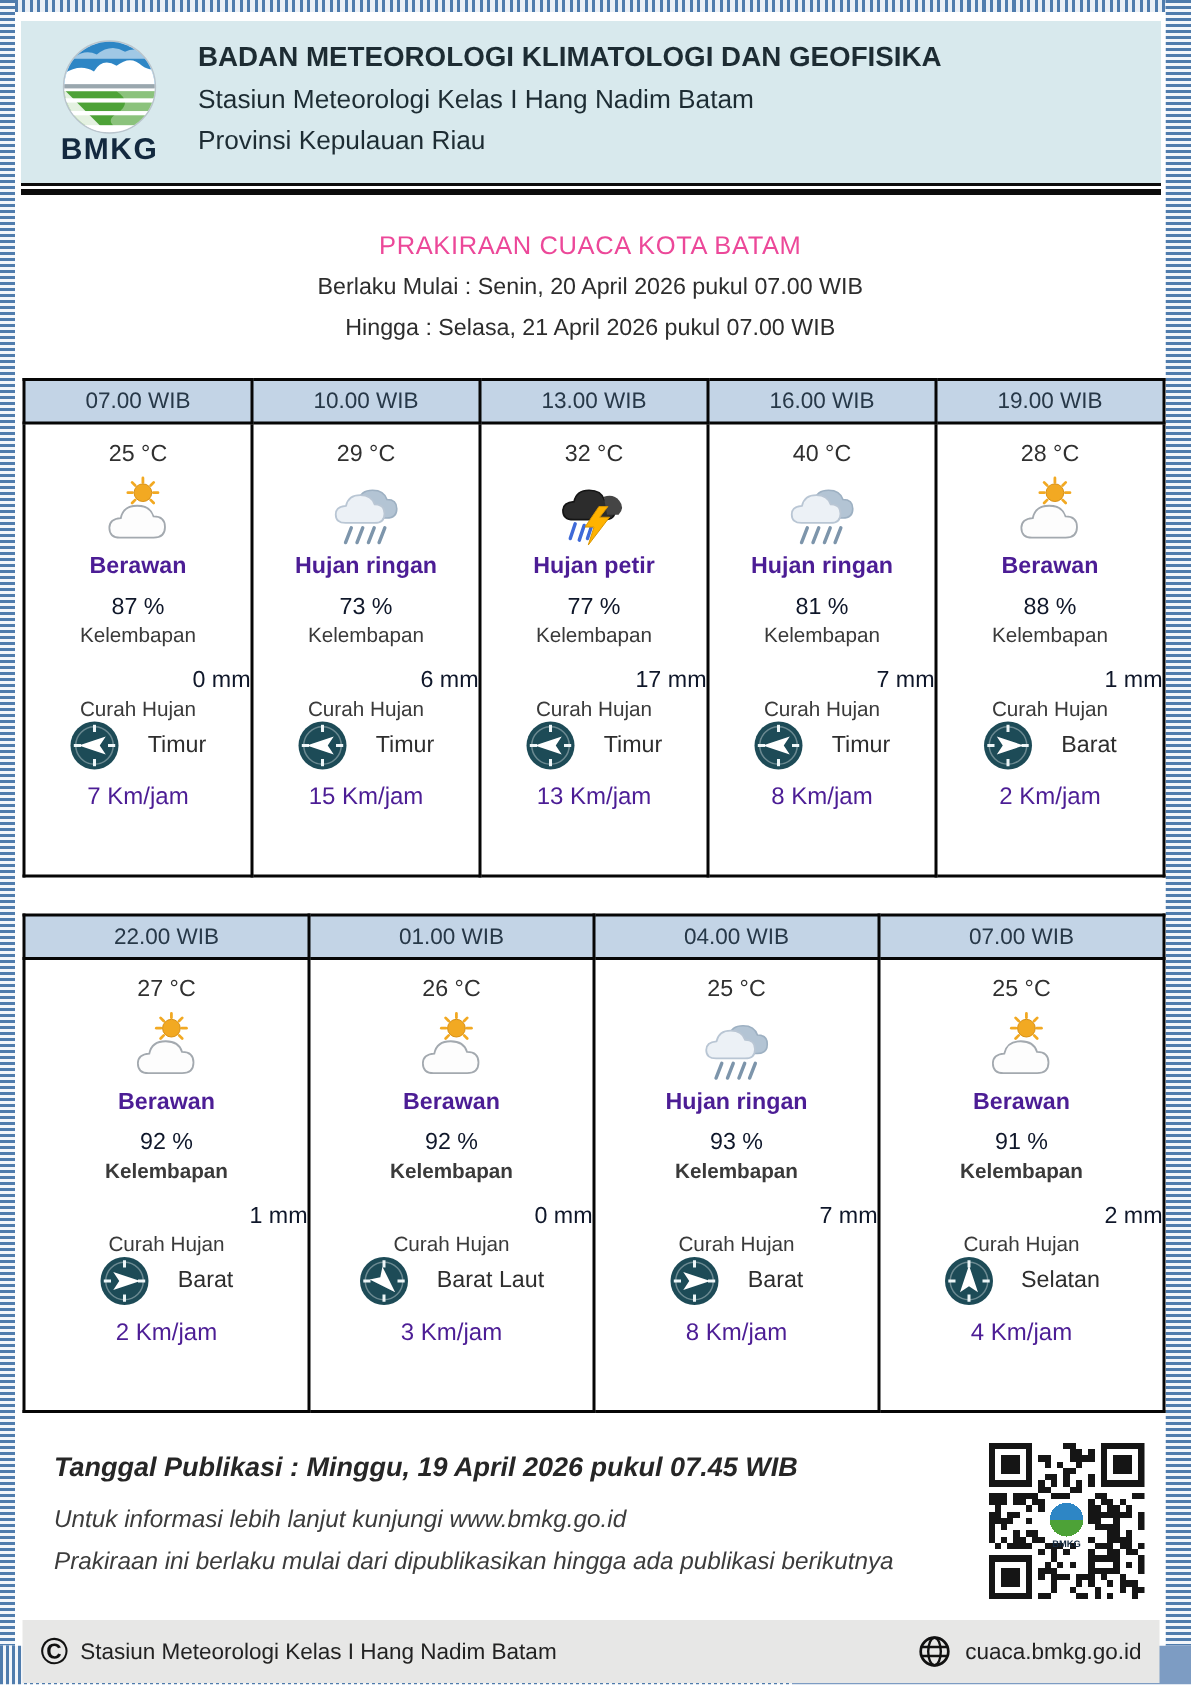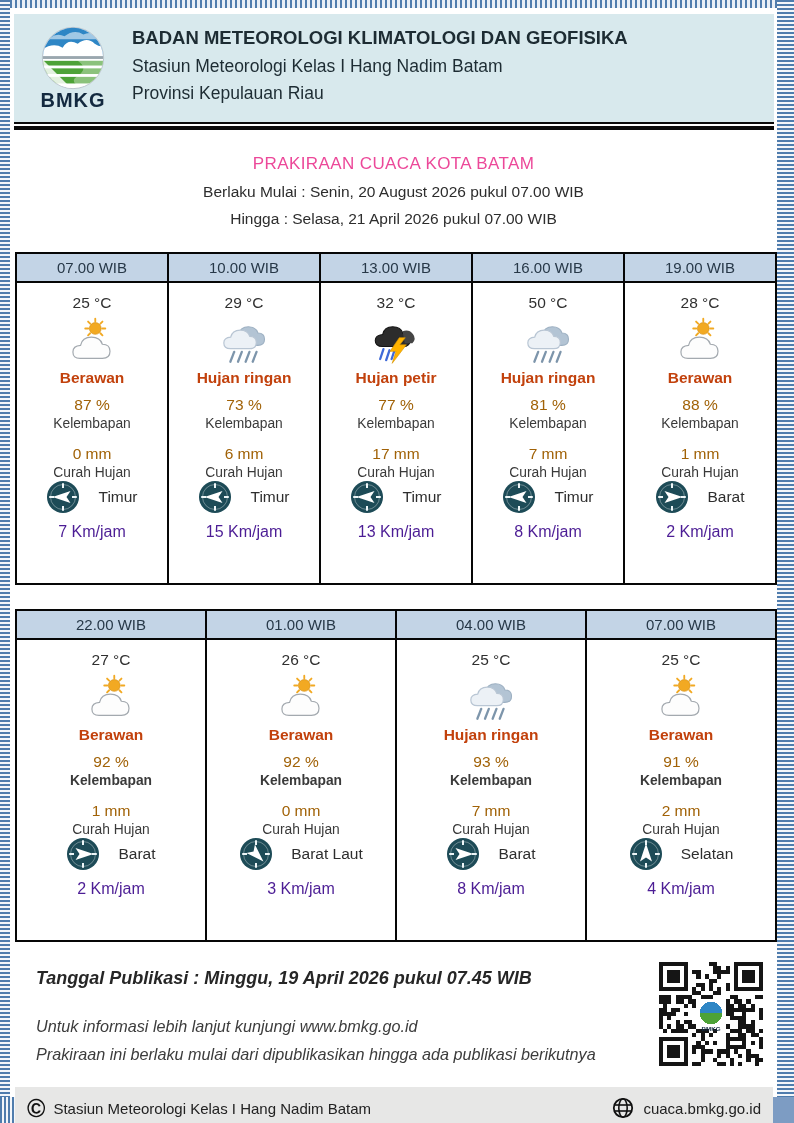--- a/index.html
+++ b/index.html
@@ -37,38 +37,38 @@
   
   table.fc{border-collapse:collapse;table-layout:fixed;width:762px;margin:24px 0 0 5px;}
   table.fc th{border:2.5px solid #060606;background:var(--table-header-bg);
     height:25px;font-size:15px;font-weight:400;color:#273848;}
   table.fc td{border:2.5px solid #060606;vertical-align:top;text-align:center;
     height:300px;padding:0;}
   .t2{margin-top:30px;}
   .temp{margin-top:11px;font-size:15.5px;color:#303030;}
   .wicon{height:50px;margin-top:4px;display:flex;justify-content:center;align-items:center;}
   .wicon svg{display:none;height:48px;width:62px;}
-  .cond{font-size:15.5px;font-weight:700;color:#c2410c;margin-top:3px;}
-  .metric{font-size:15.5px;color:#a16207;margin-top:9px;}
+  .cond{font-size:15.5px;font-weight:700;color:#4c1d95;margin-top:3px;}
+  .metric{font-size:15.5px;color:#0f172a;margin-top:9px;}
   .metric-label{font-size:13.8px;color:#3a3a3a;margin-top:2px;}
-  .metric.rain{margin-top:14px;}
+  .metric.rain{margin-top:14px;text-align:right;}
   .t2 .hum-label{font-weight:700;}
   .windrow{display:flex;justify-content:center;align-items:center;gap:18px;}
   .windrow .dir{font-size:15.5px;color:#2e2e2e;}
   .speed{margin-top:9px;font-size:16px;color:#4c1d95;}
   .compass-bg{fill:var(--compass-bg);}
   .sunfill{fill:var(--sun-yellow);}
   .sunray{stroke:var(--sun-yellow);stroke-width:1.7;stroke-linecap:round;}
   .bolt{fill:var(--lightning-yellow);}
   .rainline{stroke:#7d95ab;stroke-width:2.1;stroke-linecap:round;}
   .rainline-blue{stroke:var(--rain-blue);stroke-width:2.1;stroke-linecap:round;}
   
   .pub{display:flex;margin:20px 8px 0 26px;}
   .pub-left{flex:1;padding-top:6px;}
-  .pub-date{font-style:italic;font-weight:700;font-size:18px;color:#262626;margin-bottom:28px;}
+  .pub-date{font-style:italic;font-weight:700;font-size:18px;color:#262626;margin-bottom:15px;}
   .pub-note{font-style:italic;font-size:16.2px;color:#3c3c3c;margin-bottom:9px;}
   .qr-wrap{width:104px;height:104px;margin-right:6px;}
   
   .foot{margin:14px 4px 0 5px;height:42px;background:var(--footer-bg);
     display:flex;align-items:center;justify-content:space-between;padding:0 12px;}
   .foot-left,.foot-right{display:flex;align-items:center;gap:8px;font-size:15px;color:#222;}
   .copy-icon{font-size:25px;font-weight:700;color:#111;line-height:1;}
 </style>
 </head>
 <body>
@@ -109,21 +109,21 @@
     <div class="hdr-text">
       <div class="org1">BADAN METEOROLOGI KLIMATOLOGI DAN GEOFISIKA</div>
       <div class="org2">Stasiun Meteorologi Kelas I Hang Nadim Batam</div>
       <div class="org3">Provinsi Kepulauan Riau</div>
     </div>
   </div>
   <div class="hdr-rule"></div>
 
   <div class="titleblock">
     <div class="doc-title">PRAKIRAAN CUACA KOTA BATAM</div>
-    <div class="doc-sub">Berlaku Mulai : Senin, 20 August 2026 pukul 07.00 WIB</div>
+    <div class="doc-sub">Berlaku Mulai : Senin, 20 April 2026 pukul 07.00 WIB</div>
     <div class="doc-sub">Hingga : Selasa, 21 April 2026 pukul 07.00 WIB</div>
   </div>
 
   <table class="fc t1">
     <thead>
         <tr>
           <th>07.00 WIB</th>
           <th>10.00 WIB</th>
           <th>13.00 WIB</th>
           <th>16.00 WIB</th>
@@ -237,21 +237,21 @@
         <g transform="rotate(270 17 17)">
           <polygon points="17,6.5 23,24.5 17,20.5 11,24.5" fill="#ffffff"></polygon>
         </g>
       </svg>
       <span class="dir">Timur</span>
     </div>
     <div class="speed">13 Km/jam</div>
   </td>
 
   <td class="fc-cell">
-    <div class="temp">50 °C</div>
+    <div class="temp">40 °C</div>
     <div class="wicon">
 
       <svg viewBox="0 0 44 44" style="display: block;">
         <path d="M17 26 Q11 26 11 20.8 Q11 16 17.3 15.5 Q18.7 9 26 9 Q33 9 34.8 14.7 Q40.8 14.7 40.8 20.3 Q40.8 26 34.7 26 Z" fill="#b3c4d4" stroke="#9db0c2" stroke-width="1"></path>
         <path d="M9.5 29 Q3.5 29 3.5 23.8 Q3.5 19 9.8 18.5 Q11.2 12 18.5 12 Q25.5 12 27.3 17.7 Q33.3 17.7 33.3 23.3 Q33.3 29 27.2 29 Z" fill="#ecf1f6" stroke="#b9c6d4" stroke-width="1.1"></path>
         <line class="rainline" x1="13" y1="32" x2="9.5" y2="41"></line>
         <line class="rainline" x1="20" y1="32" x2="16.5" y2="41"></line>
         <line class="rainline" x1="27" y1="32" x2="23.5" y2="41"></line>
         <line class="rainline" x1="33.5" y1="32" x2="30" y2="41"></line>
       </svg>

